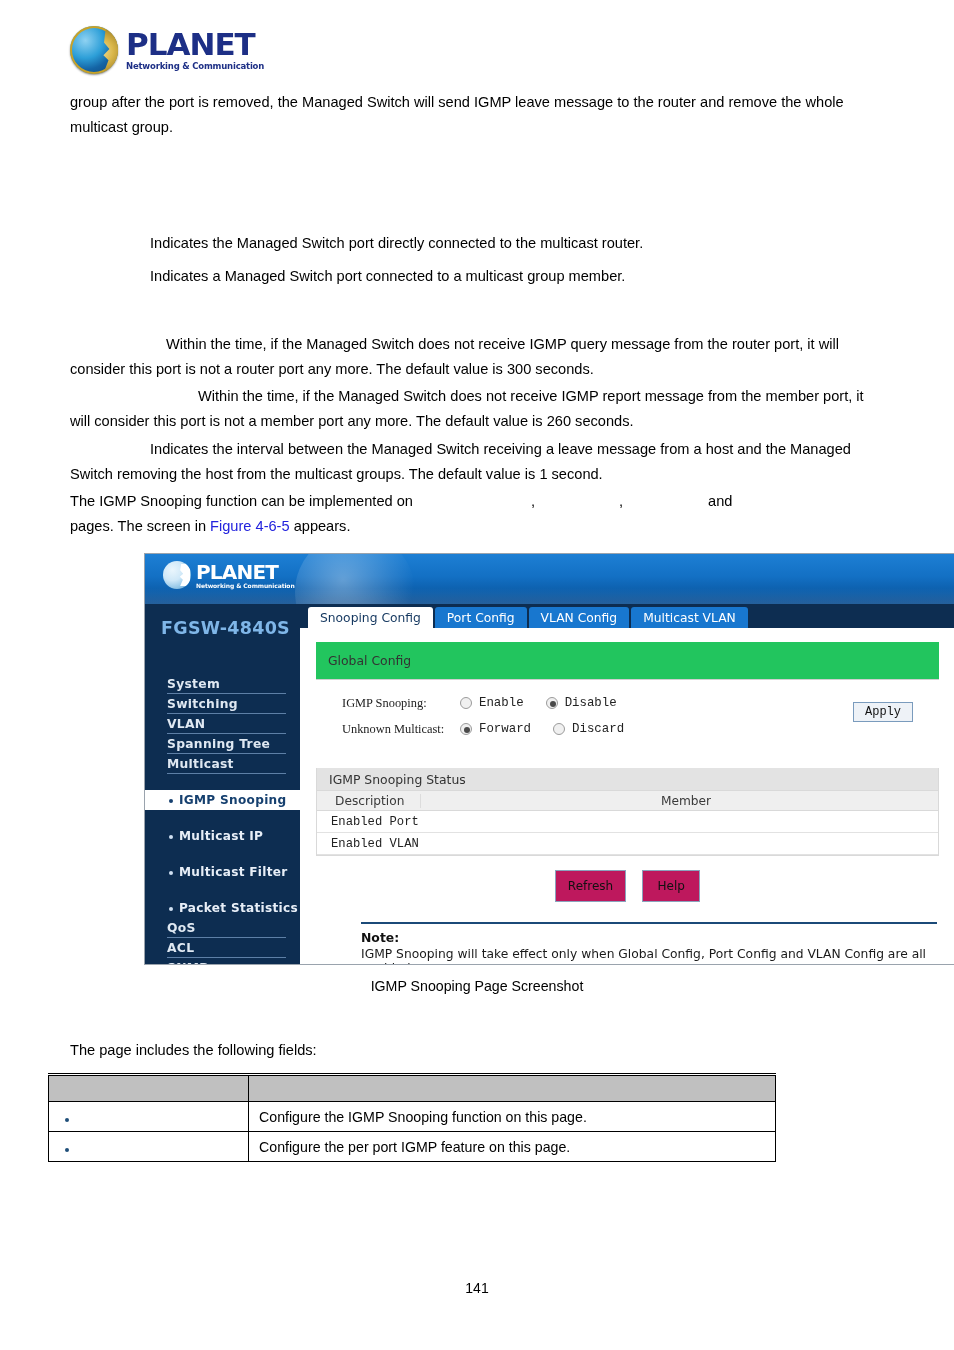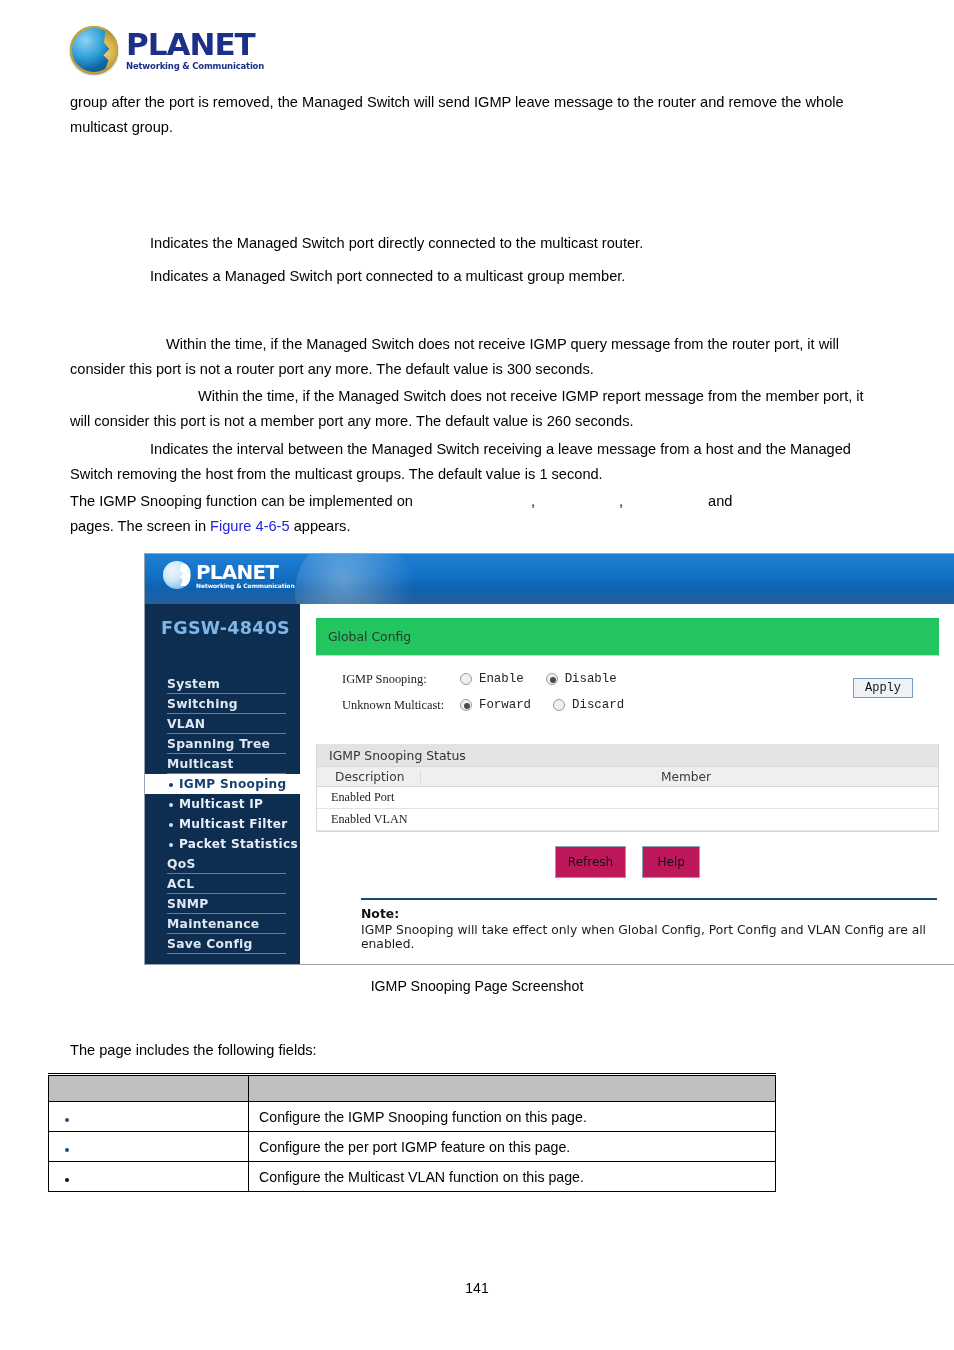--- a/index.html
+++ b/index.html
@@ -134,21 +134,21 @@
   .nav-item {
     color: #dfe8f2; font-size: 12.3px; font-weight: 700;
     font-family: "DejaVu Sans", sans-serif;
     padding: 3px 0 3px 22px; letter-spacing: .3px;
     position: relative;
   }
   .nav-item.top::after {
     content: ""; position: absolute; left: 22px; right: 14px; bottom: 0;
     border-bottom: 1px solid #5d7fa6;
   }
-  .nav-item.sub { padding-left: 24px; font-size: 12.1px; color: #e7eef7; }
+  .nav-item.sub { padding-left: 24px; font-size: 12.1px; color: #e7eef7; margin-top: 16px; }
   .nav-item.sub .dot {
     display: inline-block; width: 4px; height: 4px; border-radius: 50%;
     background: #cfe0f2; margin-right: 6px; vertical-align: middle;
   }
   .nav-item.sub.active {
     background: #ffffff; color: #16406f;
   }
   .nav-item.sub.active .dot { background: #16406f; }
 
   
@@ -205,21 +205,21 @@
   }
   .status-colhead {
     background: #efefef; height: 21px; display: flex; align-items: center;
     font-size: 12.2px; color: #3a3a3a; font-family: "DejaVu Sans", sans-serif;
     border-top: 1px solid #d9d9d9; border-bottom: 1px solid #d9d9d9; gap: 13px;
   }
   .col-desc { width: 104px; padding-left: 18px; border-right: 1px solid #dcdcdc; }
   .col-member { flex: 1 1 auto; text-align: center; }
   .status-row {
     height: 22px; display: flex; align-items: center;
-    font-size: 12.2px; color: #222222; font-family: Liberation Serif, serif;
+    font-size: 12.2px; color: #222222; font-family: Liberation Mono, monospace;
     border-bottom: 1px solid #e2e2e2; background: #ffffff;
   }
   .status-row .c1 { width: 104px; padding-left: 14px; }
   .status-row .c2 { flex: 1 1 auto; }
 
   .btn-row { display: flex; justify-content: center; gap: 16px; margin-top: 14px; }
   .sbtn {
     min-width: 58px; height: 32px; padding: 0 12px;
     border: 1px solid #8aa3bd; background: #be185d;
     display: flex; align-items: center; justify-content: center;
@@ -317,20 +317,26 @@
           <div class="nav-item top"><span>QoS</span></div>
           <div class="nav-item top"><span>ACL</span></div>
           <div class="nav-item top"><span>SNMP</span></div>
           <div class="nav-item top"><span>Maintenance</span></div>
           <div class="nav-item top"><span>Save Config</span></div>
         </div>
       </div>
 
       <div class="ui-content">
 
+        <div class="tabstrip">
+          <div class="tab active">Snooping Config</div>
+          <div class="tab">Port Config</div>
+          <div class="tab">VLAN Config</div>
+          <div class="tab">Multicast VLAN</div>
+        </div>
 
         <div class="panel">
 
           <div class="section-head">Global Config</div>
 
           <div class="global-body">
 
             <div class="field-row">
               <div class="field-label">IGMP Snooping:</div>
               <label class="radio-opt">
@@ -402,20 +408,16 @@
     <td class="c-right"></td>
   </tr>
   <tr>
     <td class="c-left"><span class="bullet blue"></span><span></span></td>
     <td class="c-right">Configure the IGMP Snooping function on this page.</td>
   </tr>
   <tr>
     <td class="c-left"><span class="bullet blue"></span><span></span></td>
     <td class="c-right">Configure the per port IGMP feature on this page.</td>
   </tr>
-  <tr>
-    <td class="c-left"><span class="bullet"></span><span></span></td>
-    <td class="c-right">Configure the Multicast VLAN function on this page.</td>
-  </tr>
 </tbody>
   </table>
 
 <div class="pagenum">141</div>
 
 </body></html>

